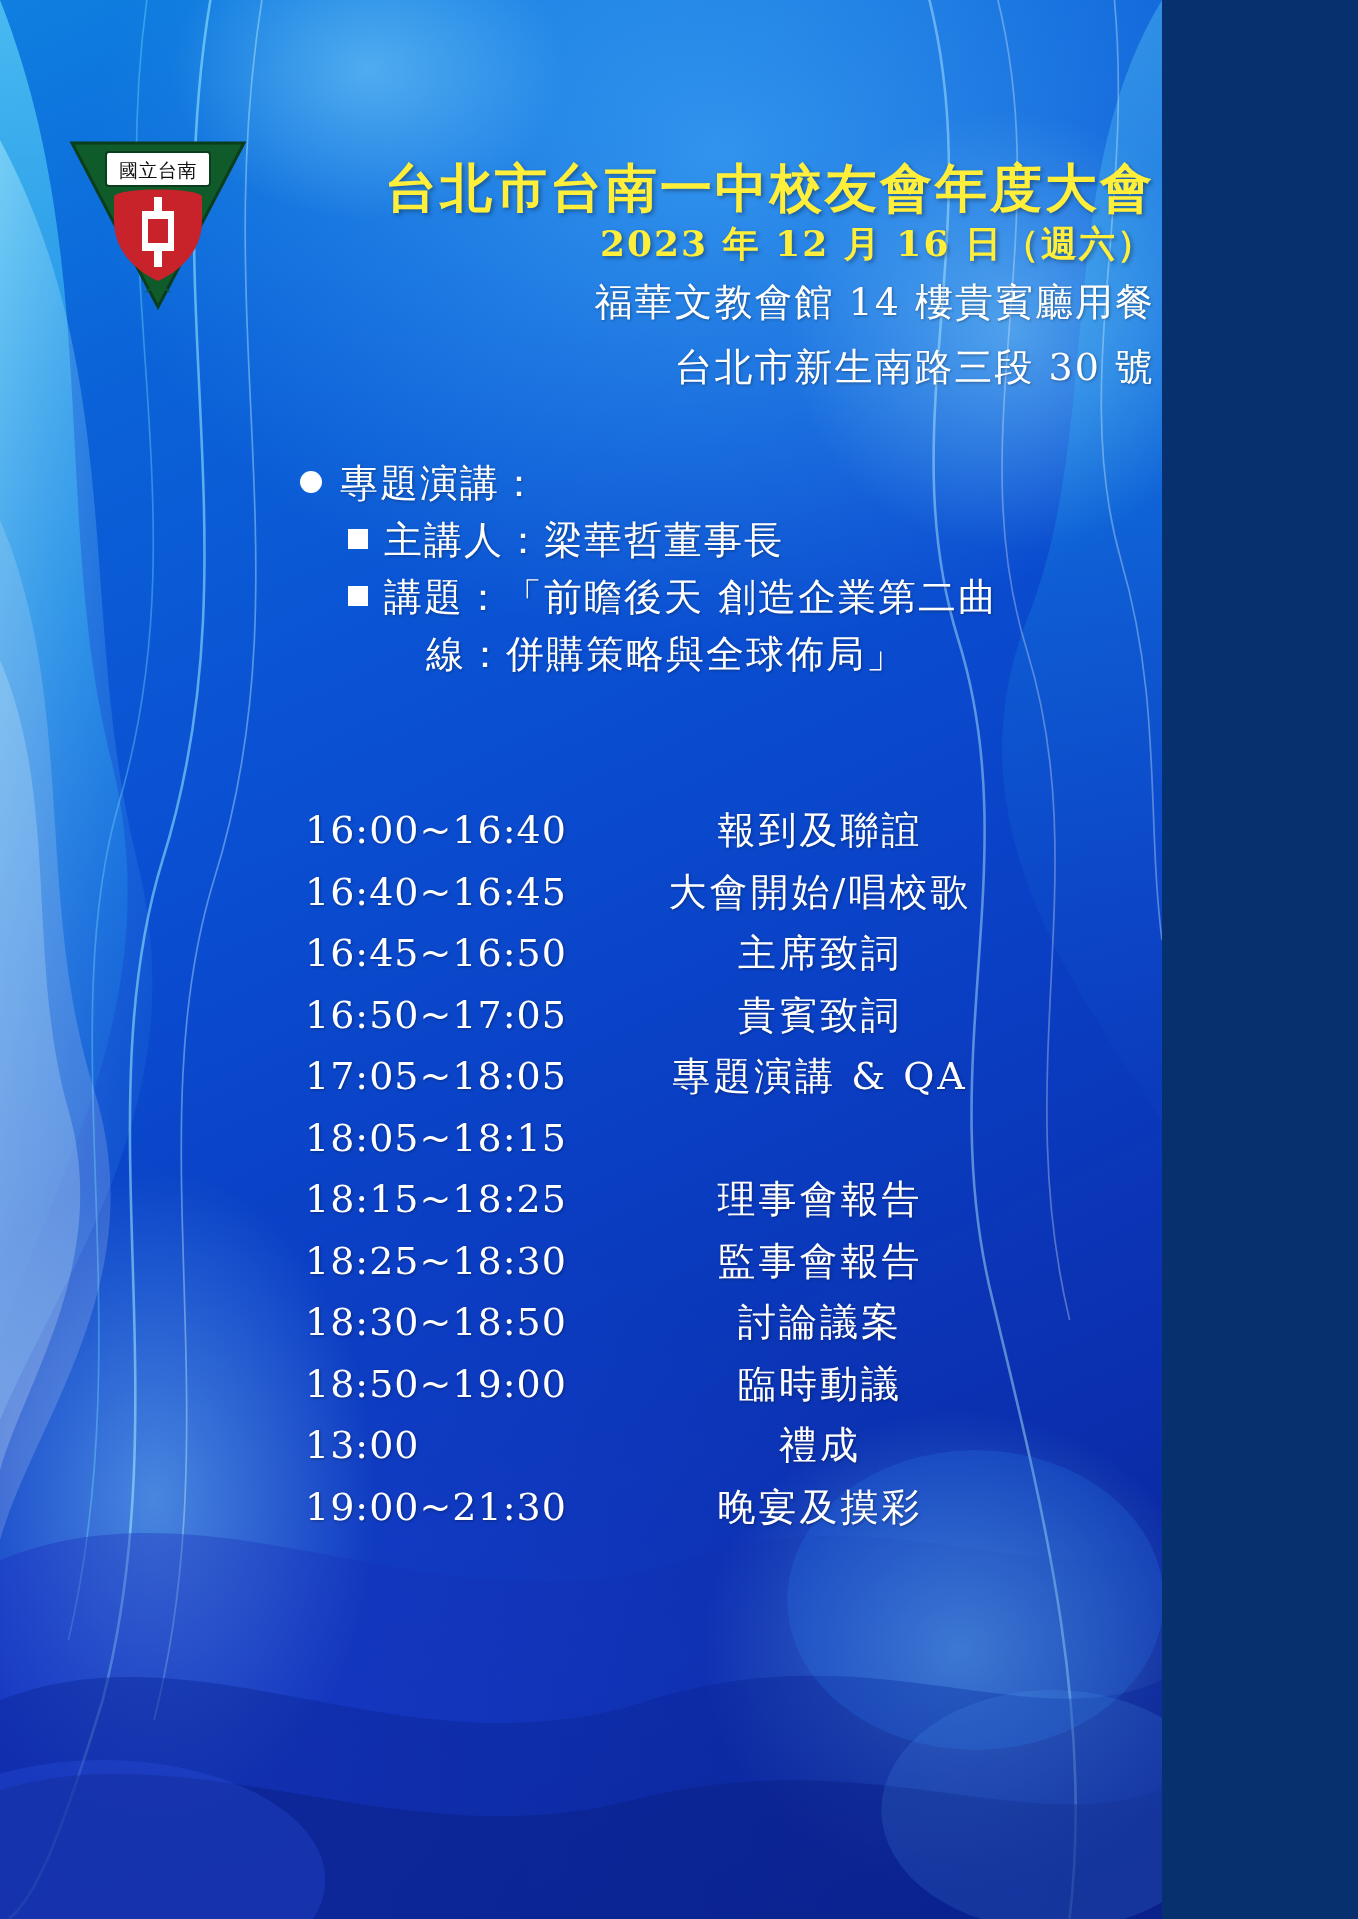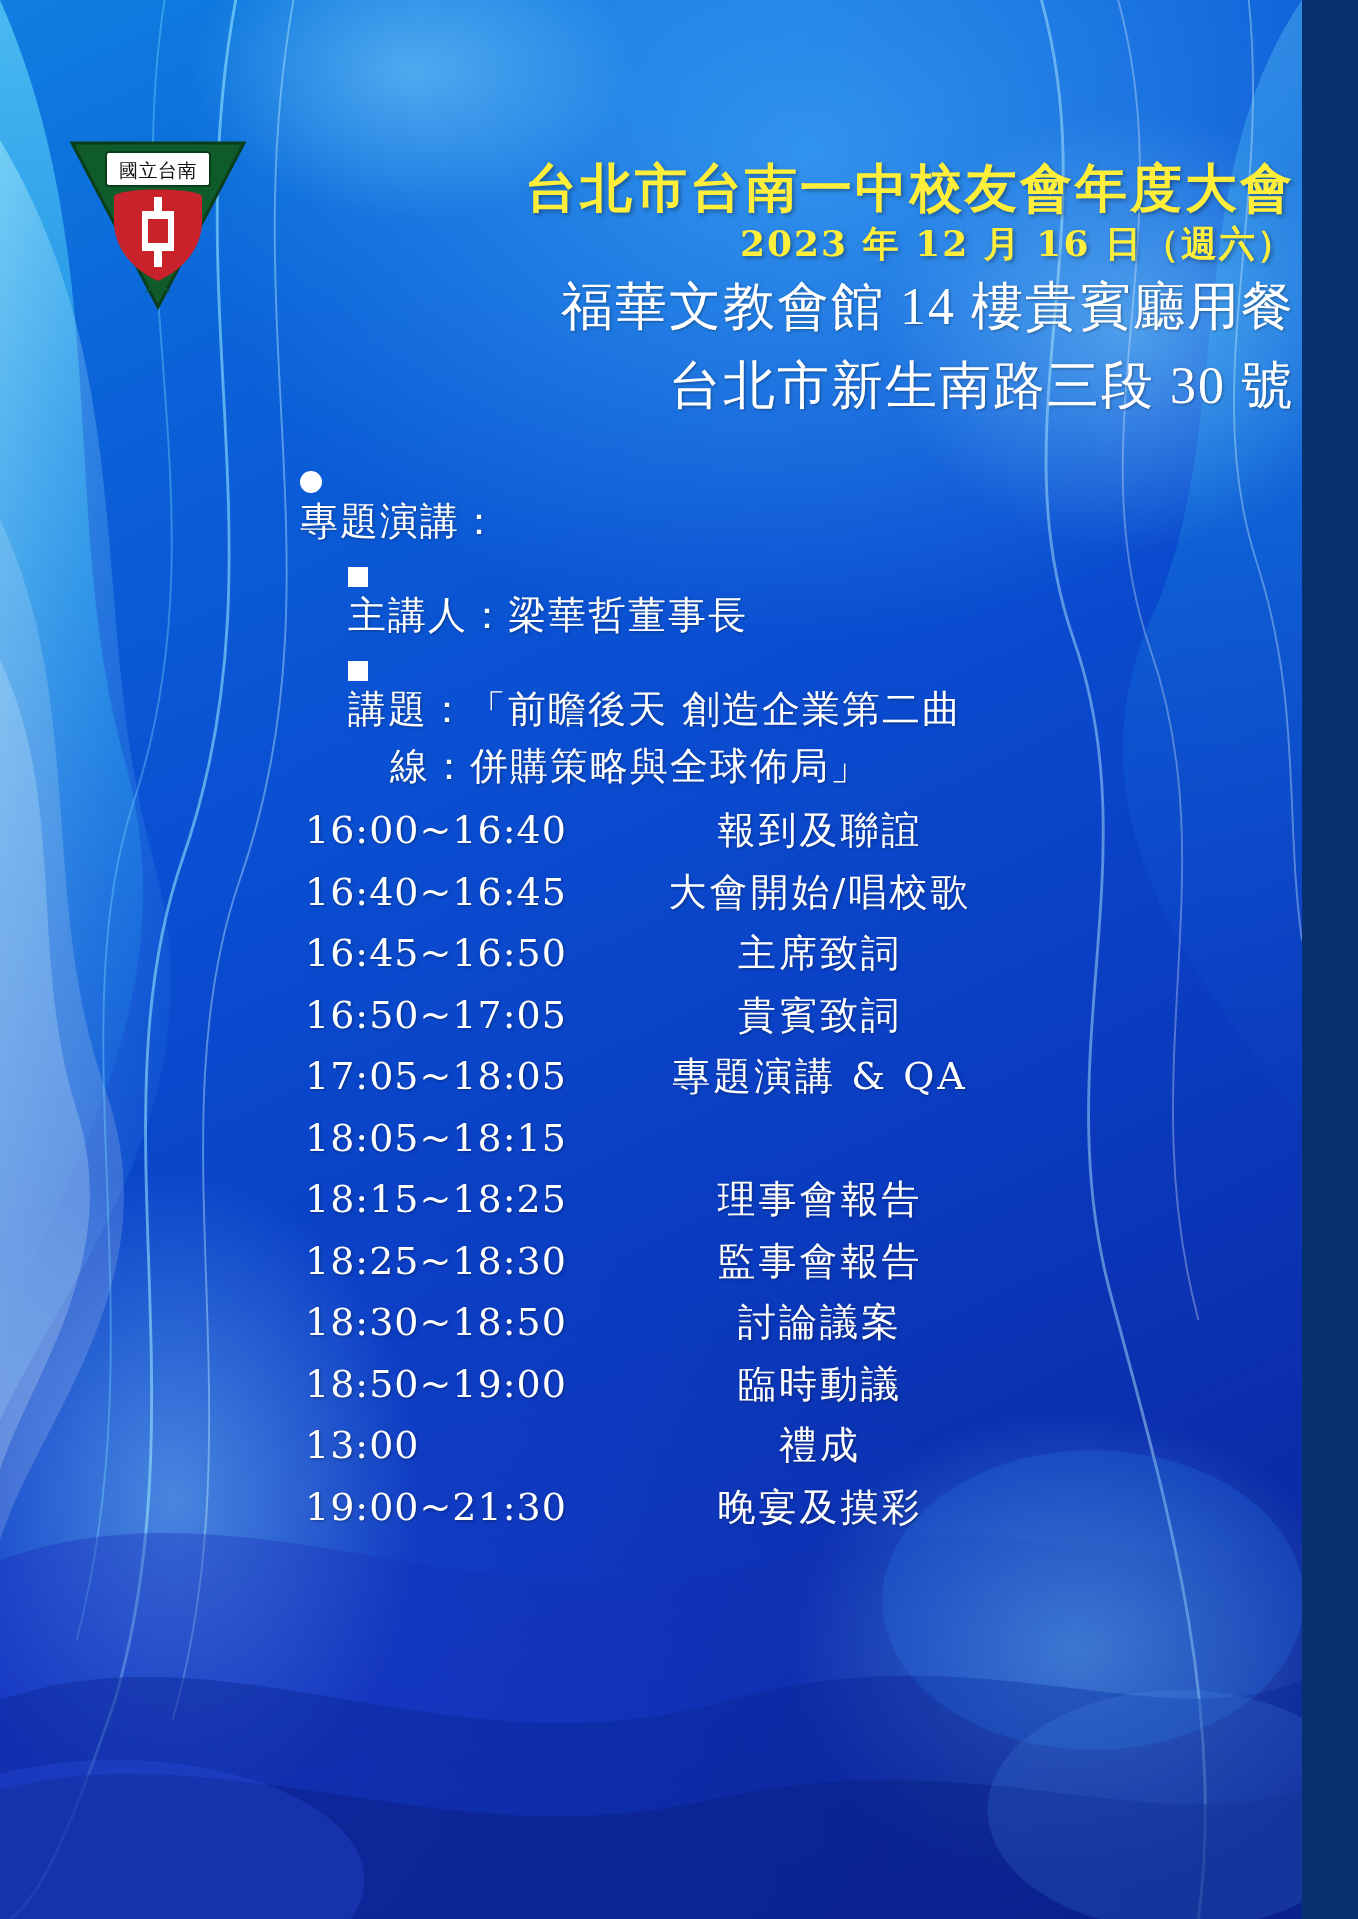--- a/index.html
+++ b/index.html
@@ -3,21 +3,21 @@
 <meta charset="utf-8">
 <title>台北市台南一中校友會年度大會</title>
 <style>
   html, body {
     margin: 0;
     padding: 0;
     background: #06306e;
   }
   .poster {
     position: relative;
-    width: 1302px;
+    width: 1162px;
     height: 1919px;
     overflow: hidden;
     font-family: "DejaVu Serif", "Liberation Serif", serif;
     background:
       radial-gradient(ellipse 900px 700px at 62% 8%, rgba(80,190,255,0.55) 0%, rgba(80,190,255,0) 70%),
       radial-gradient(ellipse 1200px 900px at 20% 95%, rgba(30,70,220,0.55) 0%, rgba(30,70,220,0) 70%),
       linear-gradient(155deg, #0f7fe0 0%, #0b62d8 18%, #0a4fd2 38%, #0a3fc4 58%, #0b2fae 78%, #0a1f8e 100%);
   }
 
   
@@ -55,44 +55,42 @@
     color: #ffef3a;
     font-size: 36px;
     font-weight: bold;
     letter-spacing: 2px;
     line-height: 1.18;
     text-shadow: 2px 2px 4px rgba(0,0,0,0.35);
     margin: 4px 0 0 0;
   }
   .venue-line {
     color: #ffffff;
-    font-size: 52px;
+    font-size: 38px;
     line-height: 1.45;
     letter-spacing: 2px;
-    margin: 4px 0 0 0;
+    margin: 10px 0 0 0;
     text-shadow: 1px 1px 3px rgba(0,0,0,0.35);
-    font-family: Liberation Serif, serif;
   }
 
   
   .speech {
     position: absolute;
     left: 300px;
     top: 455px;
     right: 120px;
     color: #ffffff;
     text-shadow: 1px 1px 3px rgba(0,0,0,0.35);
   }
   .speech-row {
     display: flex;
     align-items: flex-start;
     font-size: 38px;
     line-height: 1.5;
     letter-spacing: 2px;
-    flex-direction: column;
   }
   .dot-marker {
     display: inline-block;
     width: 22px;
     height: 22px;
     border-radius: 50%;
     background: #ffffff;
     margin: 16px 18px 0 0;
     flex: 0 0 auto;
   }

